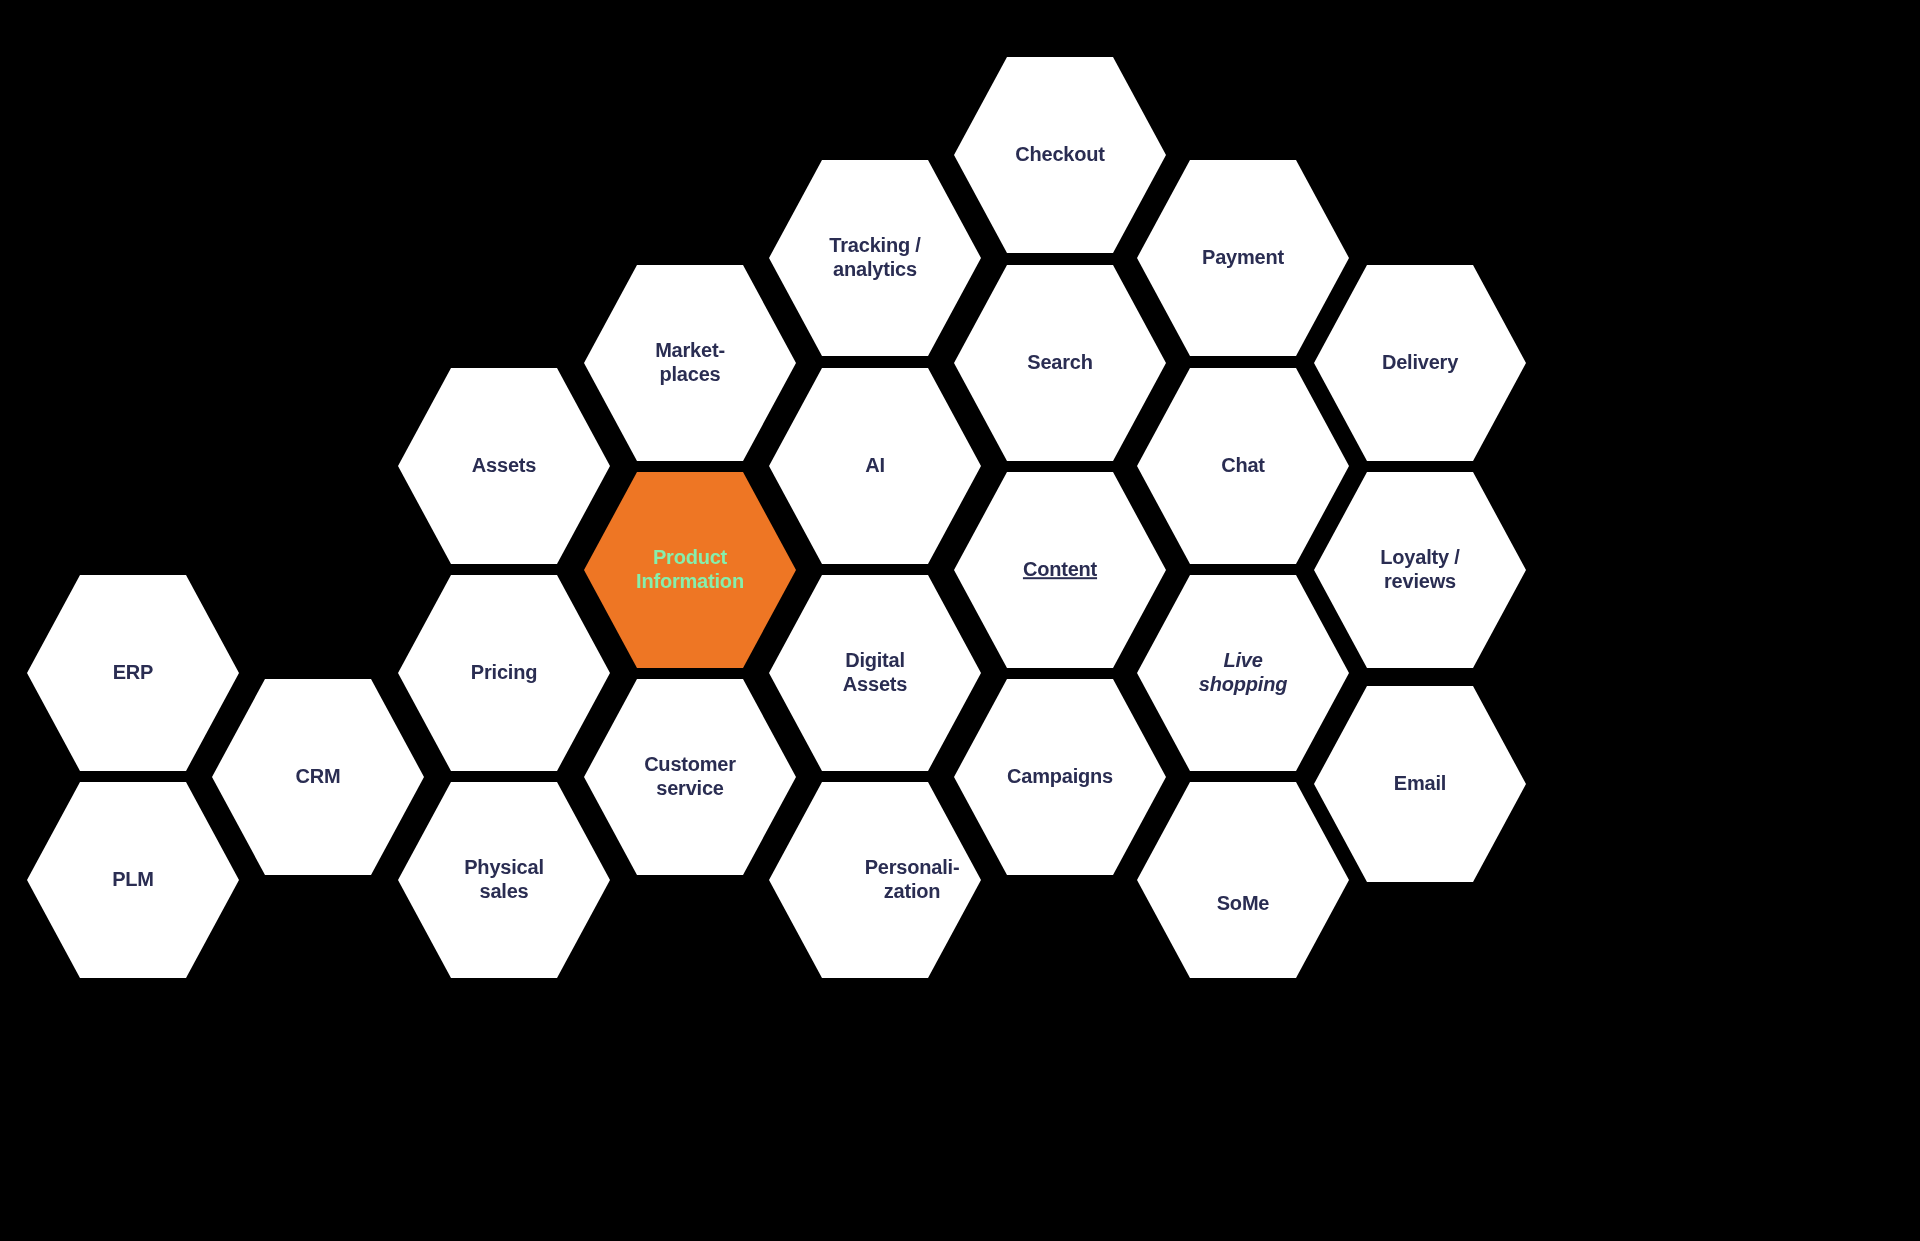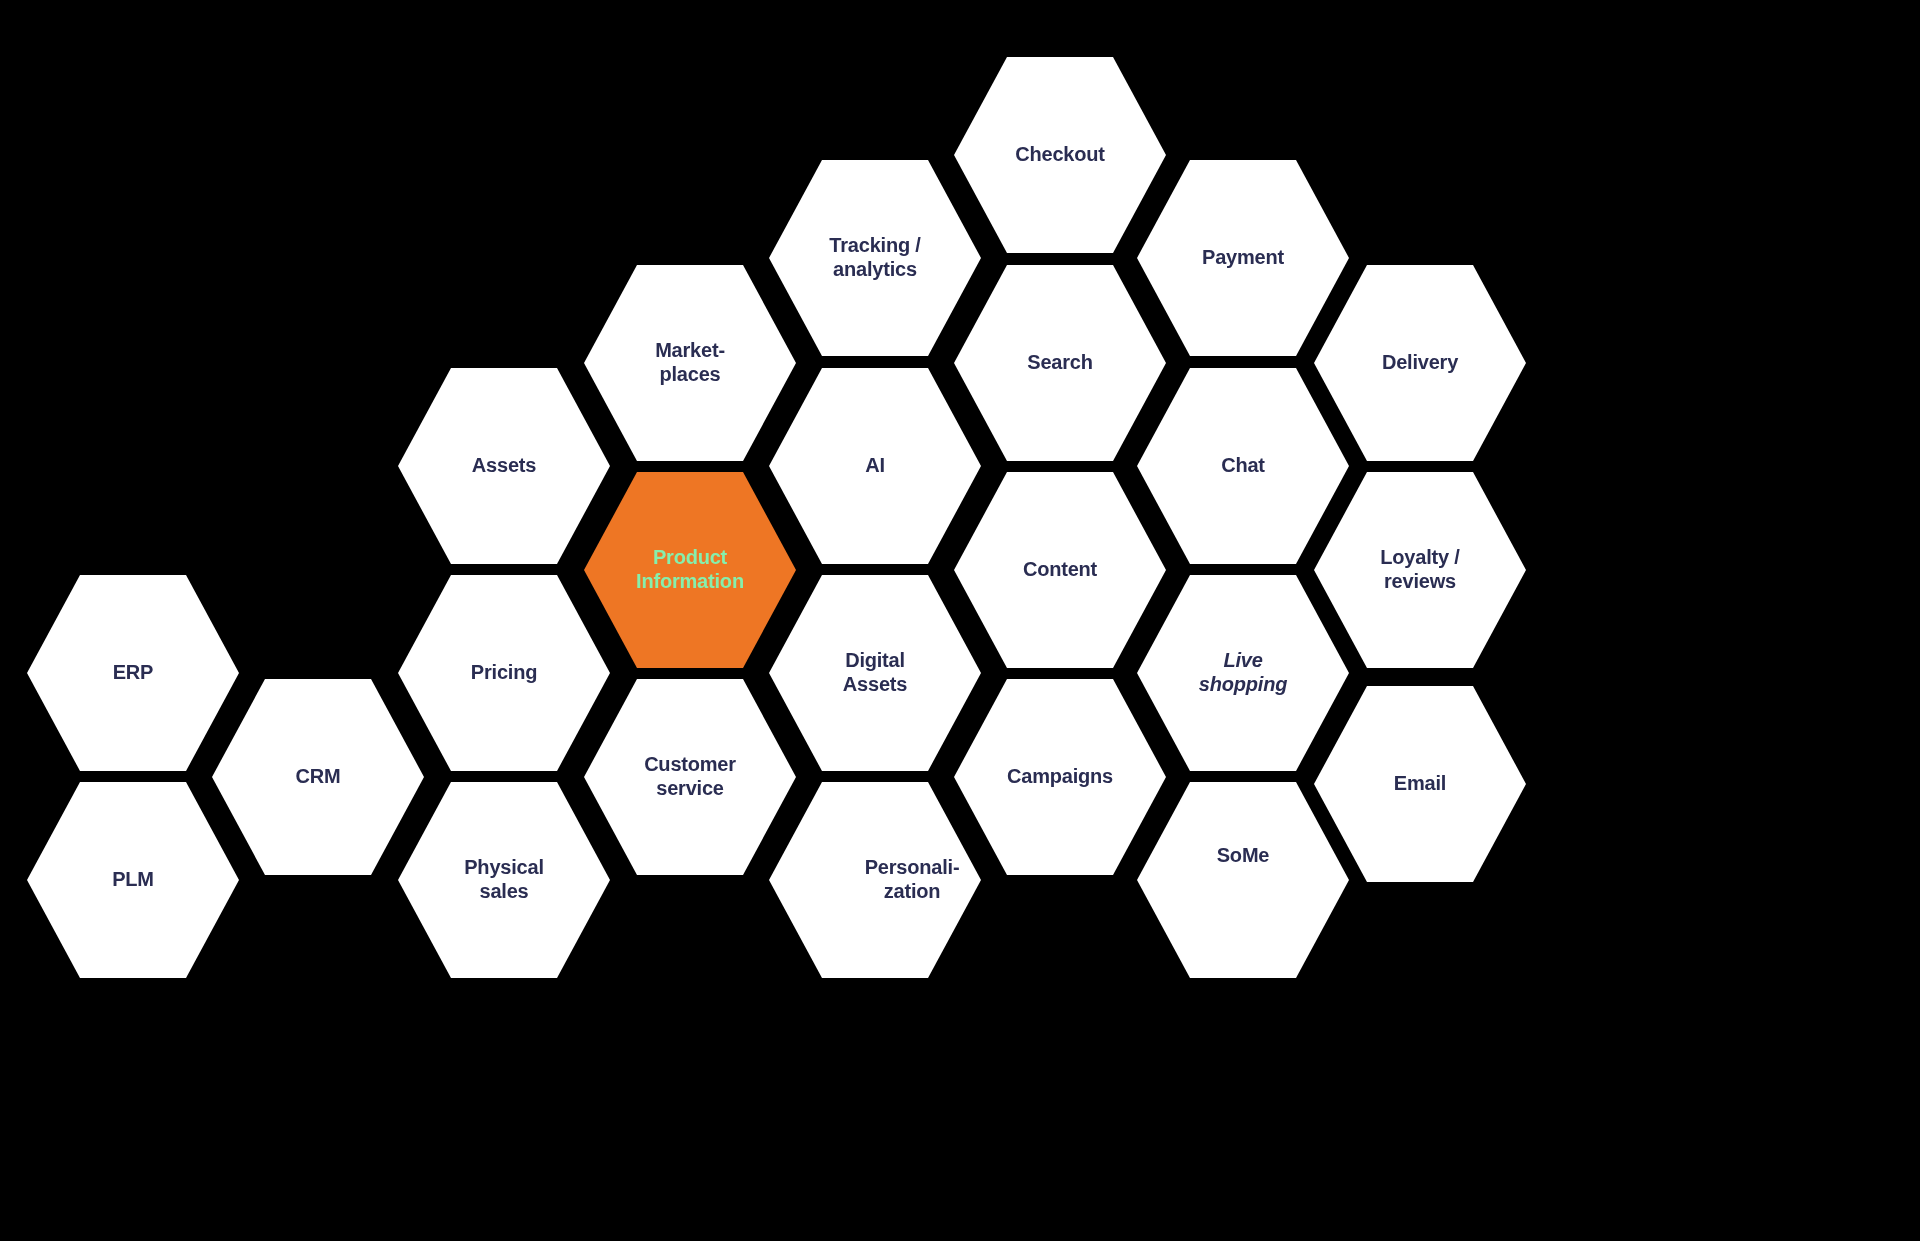--- a/index.html
+++ b/index.html
@@ -122,25 +122,25 @@
 service</div>
       <div class="hex-label" style="left: 875px; top: 258px;">Tracking /
 analytics</div>
       <div class="hex-label" style="left: 875px; top: 466px;">AI</div>
       <div class="hex-label" style="left: 875px; top: 673px;">Digital
 Assets</div>
       <div class="hex-label" style="left: 875px; top: 880px; margin-left: 37px;">Personali-
 zation</div>
       <div class="hex-label" style="left: 1060px; top: 155px;">Checkout</div>
       <div class="hex-label" style="left: 1060px; top: 363px;">Search</div>
-      <div class="hex-label" style="left: 1060px; top: 570px;">Content</div>
+      <div class="hex-label" style="left: 1060px; top: 570px; text-decoration: underline;">Content</div>
       <div class="hex-label" style="left: 1060px; top: 777px;">Campaigns</div>
       <div class="hex-label" style="left: 1243px; top: 258px; text-align: right;">Payment</div>
       <div class="hex-label" style="left: 1243px; top: 466px;">Chat</div>
       <div class="hex-label" style="left: 1243px; top: 673px; font-style: italic;">Live
 shopping</div>
-      <div class="hex-label" style="left: 1243px; top: 856px;">SoMe</div>
+      <div class="hex-label" style="left: 1243px; top: 904px;">SoMe</div>
       <div class="hex-label" style="left: 1420px; top: 363px;">Delivery</div>
       <div class="hex-label" style="left: 1420px; top: 570px;">Loyalty /
 reviews</div>
       <div class="hex-label" style="left: 1420px; top: 784px;">Email</div>
     </div>
 </div>
 
 </body></html>

